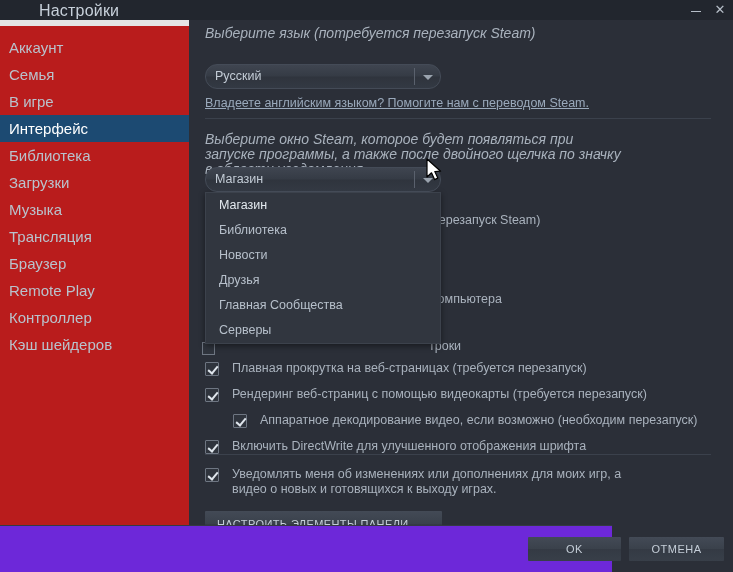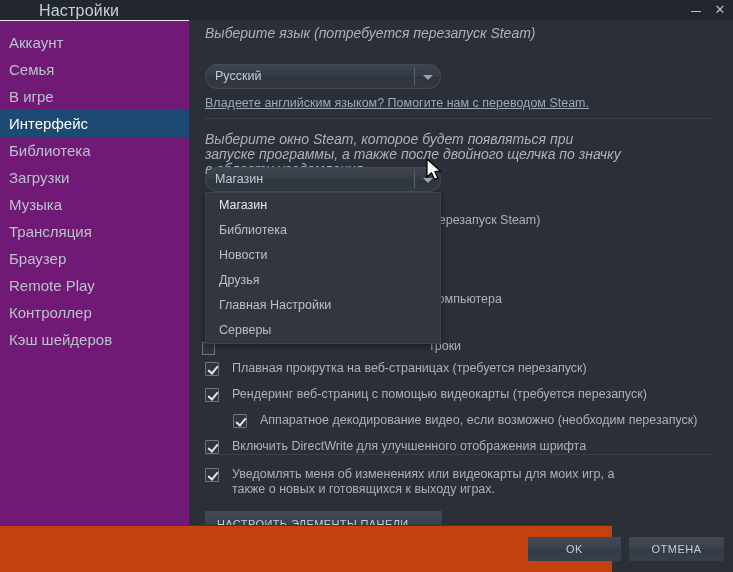--- a/index.html
+++ b/index.html
@@ -40,22 +40,22 @@
   .winbtn.min { position: relative; }
   .winbtn.min::after {
     content: ""; position: absolute; left: 2px; top: 9px;
     width: 10px; height: 1px; background: #b6bec8;
   }
 
   
   .sidebar {
     position: absolute; left: 0; top: 20px;
     width: 189px; height: 505px;
-    background: #701a75;
-    border-top: 1px solid #e5e5e5;
+    background: #b91c1c;
+    border-top: 6px solid #e5e5e5;
   }
   .sidebar-list { padding-top: 8px; }
   .side-item {
     height: 27px;
     line-height: 27px;
     padding-left: 9px;
     font-size: 15px;
     color: #b9c2cc;
     cursor: pointer;
     white-space: nowrap;
@@ -202,21 +202,21 @@
     padding-left: 12px;
     line-height: 26px;
     cursor: pointer;
     font-family: "Liberation Sans", sans-serif;
   }
 
   
   .footer {
     position: absolute; left: 0; top: 525px;
     width: 612px; height: 47px;
-    background: #c2410c;
+    background: #6d28d9;
     border-top: 1px solid #343a44;
   }
   .fbtn {
     position: absolute; top: 11px;
     height: 24px;
     background: linear-gradient(to bottom, #434a56 0%, #3a414b 50%, #343a44 51%, #383f49 100%);
     border: none;
     border-radius: 1px;
     color: #c5ced8;
     font-size: 11px;
@@ -285,21 +285,21 @@
       <div class="combo-value">Магазин</div>
       <div class="combo-sep"></div>
       <div class="combo-arrow"></div>
     </div>
 
     <div class="dropdown" id="startup-dropdown" style="left:16px; top:172px; width:236px;">
         <div class="dd-item highlight">Магазин</div>
         <div class="dd-item">Библиотека</div>
         <div class="dd-item">Новости</div>
         <div class="dd-item">Друзья</div>
-        <div class="dd-item">Главная Настройки</div>
+        <div class="dd-item">Главная Сообщества</div>
         <div class="dd-item">Серверы</div>
       </div>
 
     <div id="checkbox-list">
         <div class="cbrow" style="top: 341px;">
           <div class="cbox"></div>
           <div class="cblabel">Плавная прокрутка на веб-страницах (требуется перезапуск)</div>
         </div>
         <div class="cbrow" style="top: 367px;">
           <div class="cbox"></div>
@@ -312,21 +312,21 @@
         <div class="cbrow" style="top: 419px;">
           <div class="cbox"></div>
           <div class="cblabel">Включить DirectWrite для улучшенного отображения шрифта</div>
         </div>
       </div>
 
     <div class="divider" style="top:434px;"></div>
 
     <div class="cbrow" style="top:447px; width:420px;">
       <div class="cbox"></div>
-      <div class="cblabel">Уведомлять меня об изменениях или видеокарты для моих игр, а также о новых и готовящихся к выходу играх.</div>
+      <div class="cblabel">Уведомлять меня об изменениях или дополнениях для моих игр, а видео о новых и готовящихся к выходу играх.</div>
     </div>
 
     <button class="action-btn" style="left:16px; top:491px; width:237px;">НАСТРОИТЬ ЭЛЕМЕНТЫ ПАНЕЛИ ЗАДАЧ</button>
 
   </div>
 
   <div class="footer">
     <button class="fbtn" id="ok-button">OK</button>
     <button class="fbtn" id="cancel-button">ОТМЕНА</button>
   </div>

